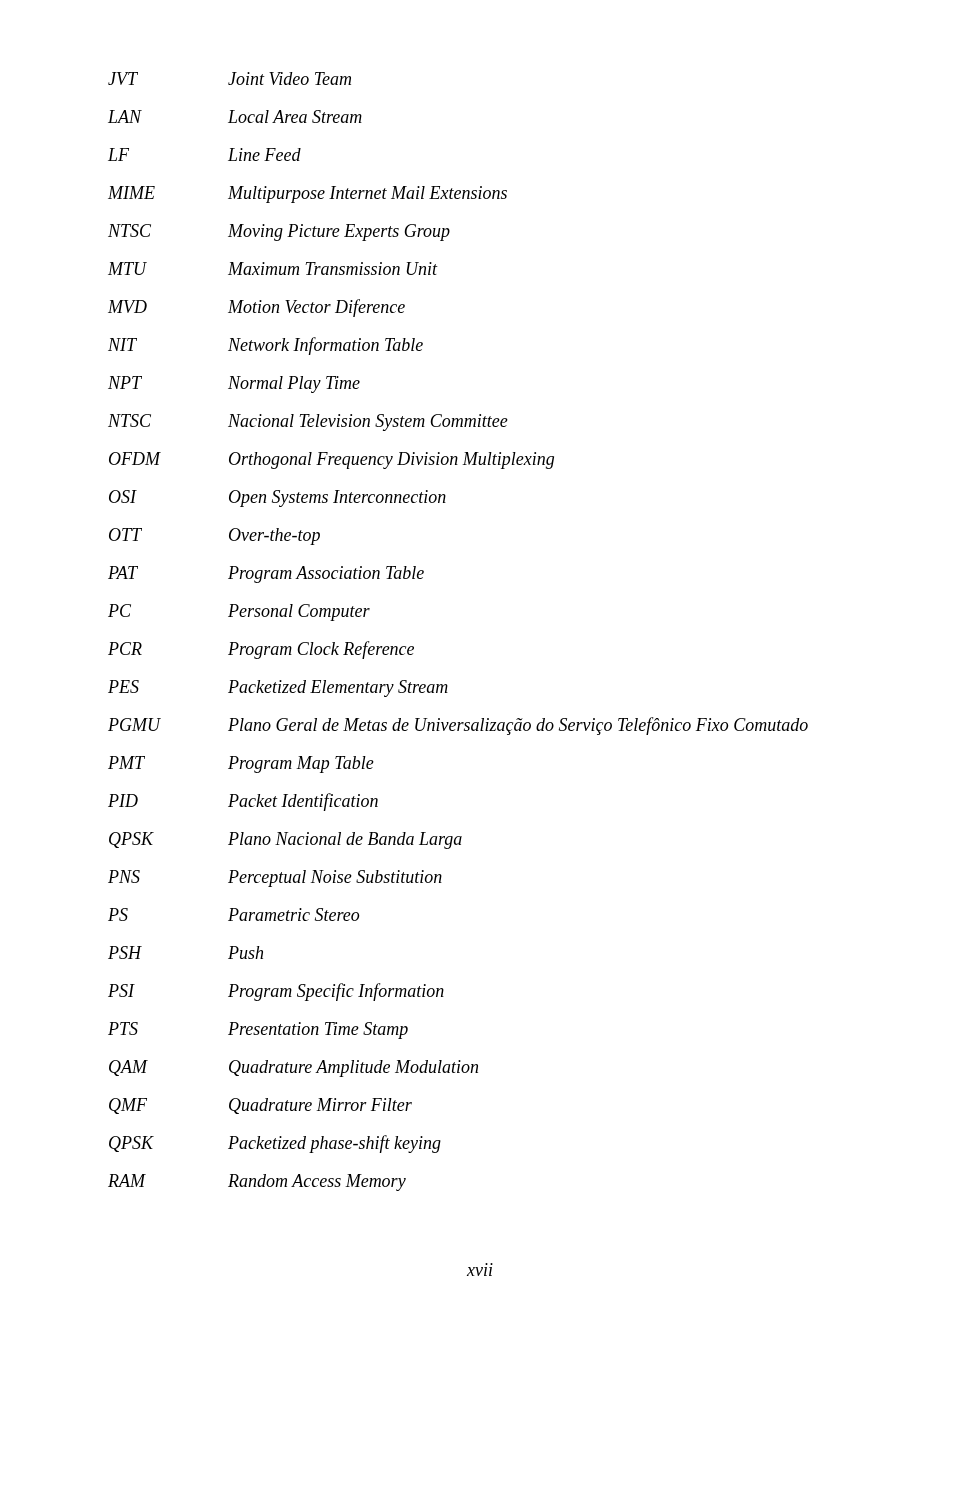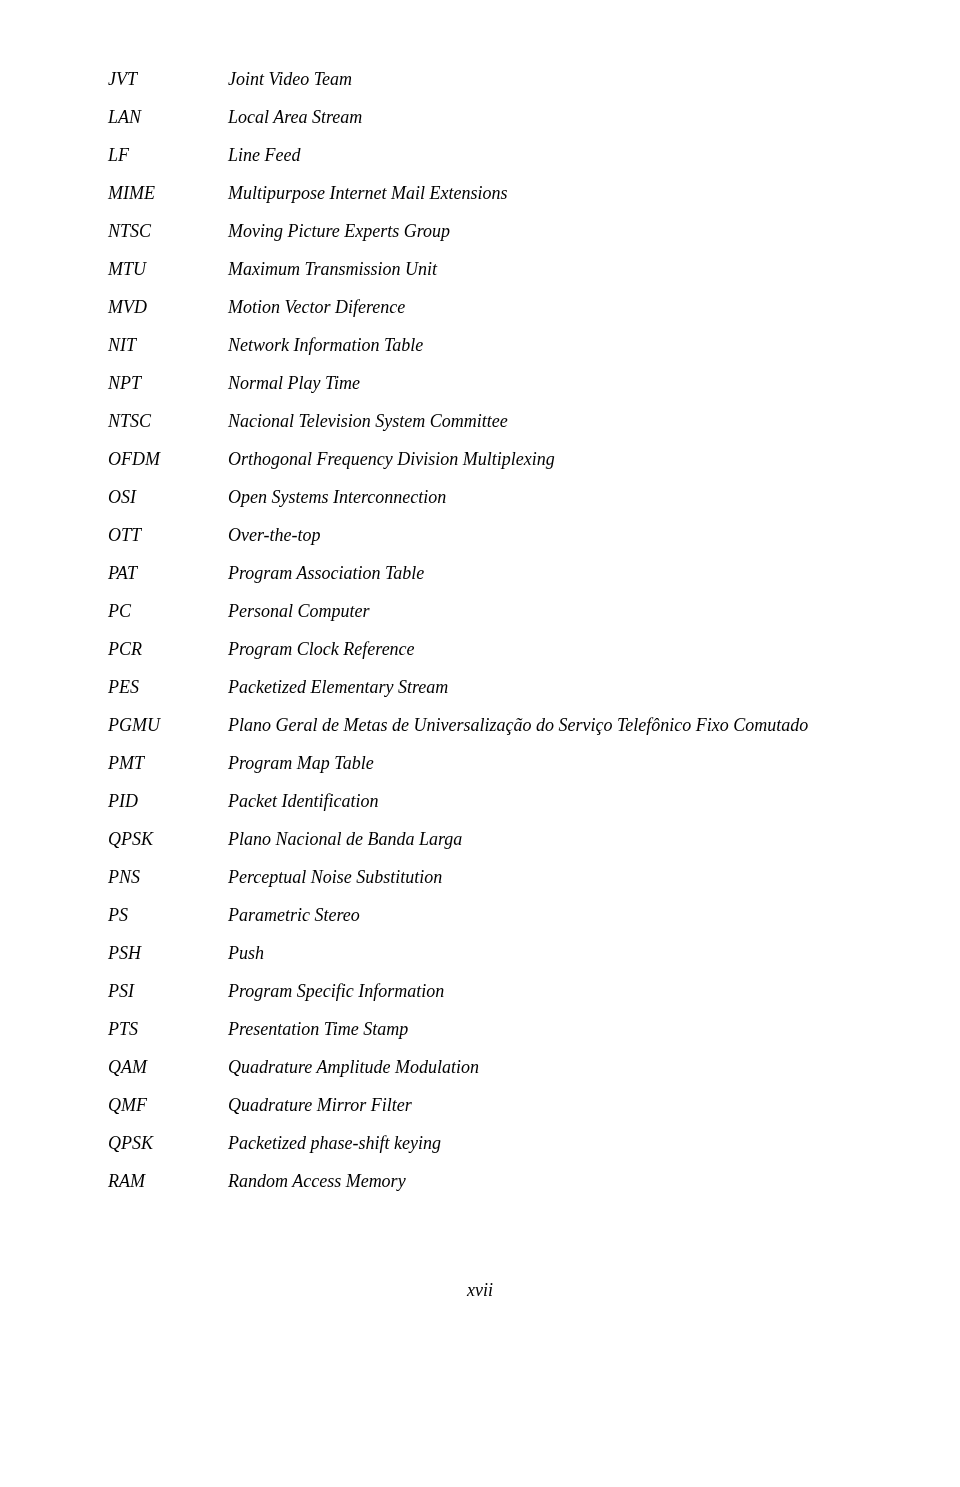--- a/index.html
+++ b/index.html
@@ -37,21 +37,21 @@
       padding-right: 30px;
       white-space: nowrap;
     }
 
     .acronym-table tr td:last-child {
       font-style: italic;
     }
 
     .page-footer {
       text-align: center;
-      margin-top: 80px;
+      margin-top: 60px;
       font-style: italic;
       font-size: 18px;
     }
   </style>
 </head>
 <body>
 
 <table class="acronym-table">
   <tbody id="acronym-body">
   <tr>

